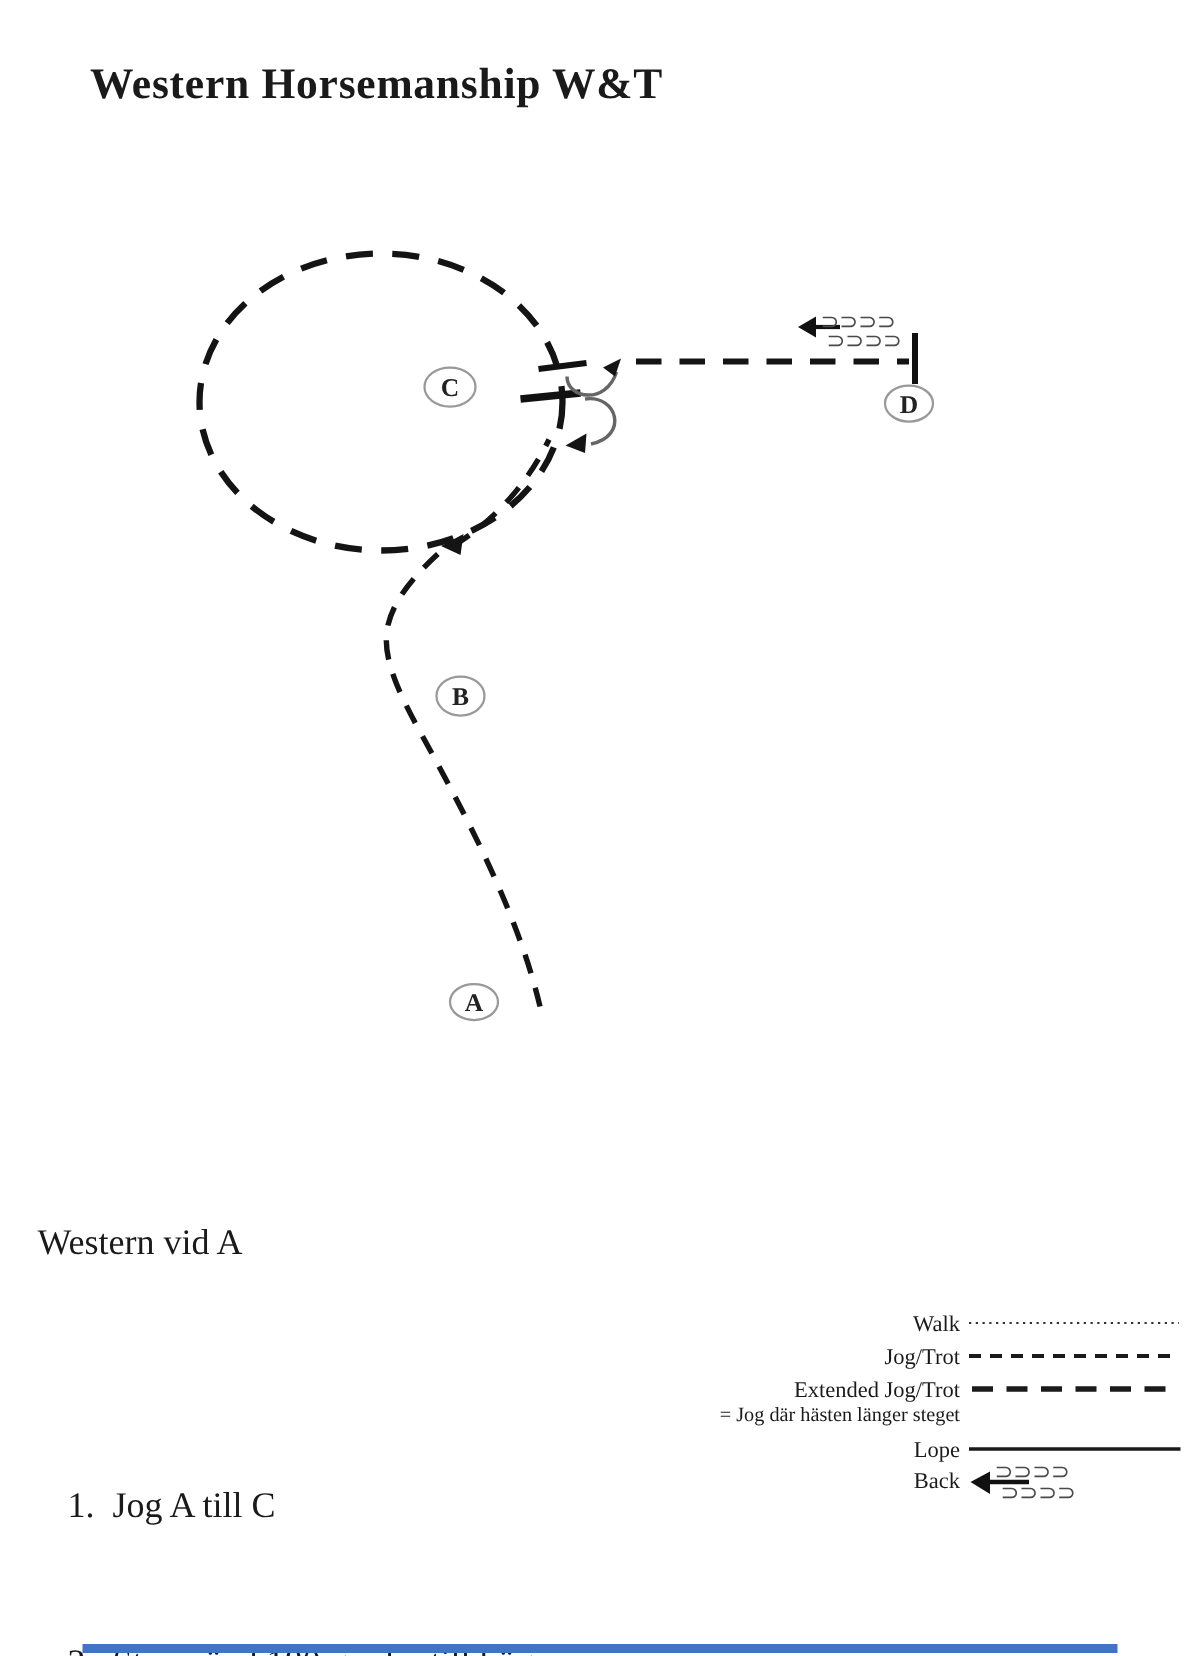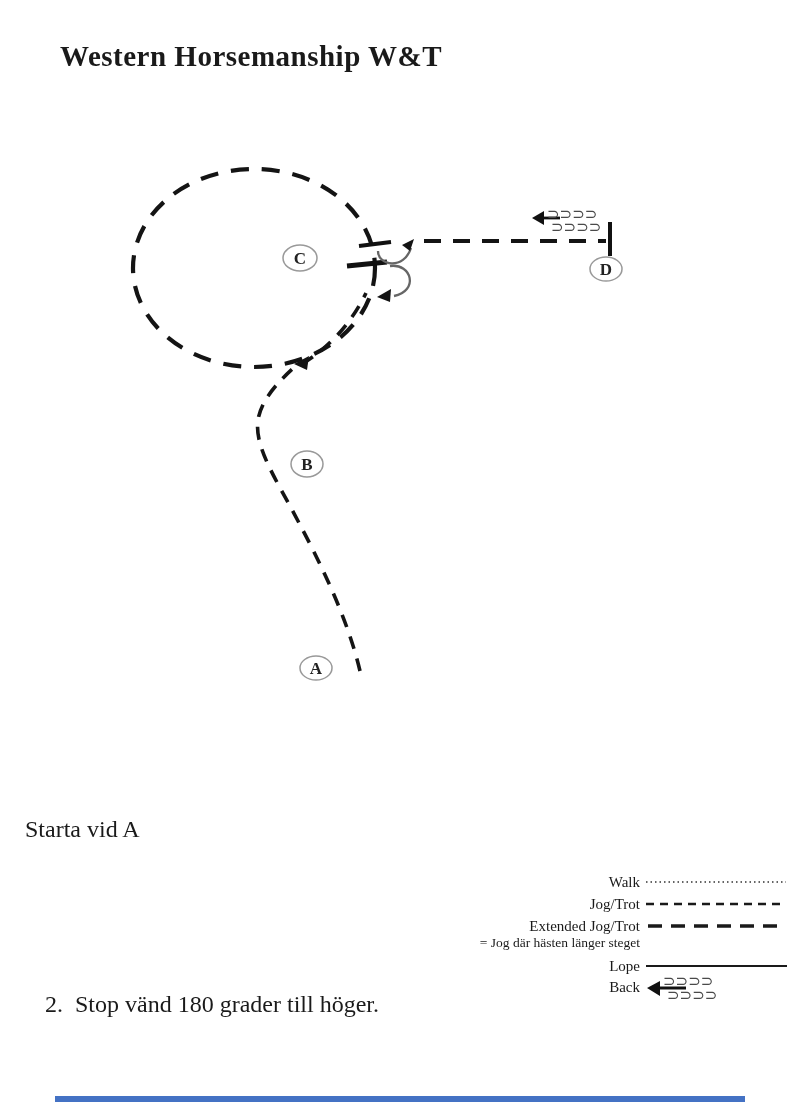--- a/index.html
+++ b/index.html
@@ -76,22 +76,23 @@
     <text class="marker-letter" x="307" y="470" text-anchor="middle">B</text>
   </g>
 
   <g>
     <ellipse cx="316" cy="668" rx="16" ry="12" fill="none" stroke="#999" stroke-width="1.5"></ellipse>
     <text class="marker-letter" x="316" y="674" text-anchor="middle">A</text>
   </g>
 </svg>
 
 <div class="instructions">
-  <div>Starta vid A</div>
+  <div>Western vid A</div>
   <div class="steps">
+    <div>1.  Jog A till C</div>
     <div>2.  Stop vänd 180 grader till höger.</div>
     
     
     
     
   </div>
 </div>
 
 <svg class="legend-svg" width="360" height="150" viewBox="440 862 360 150">
 

